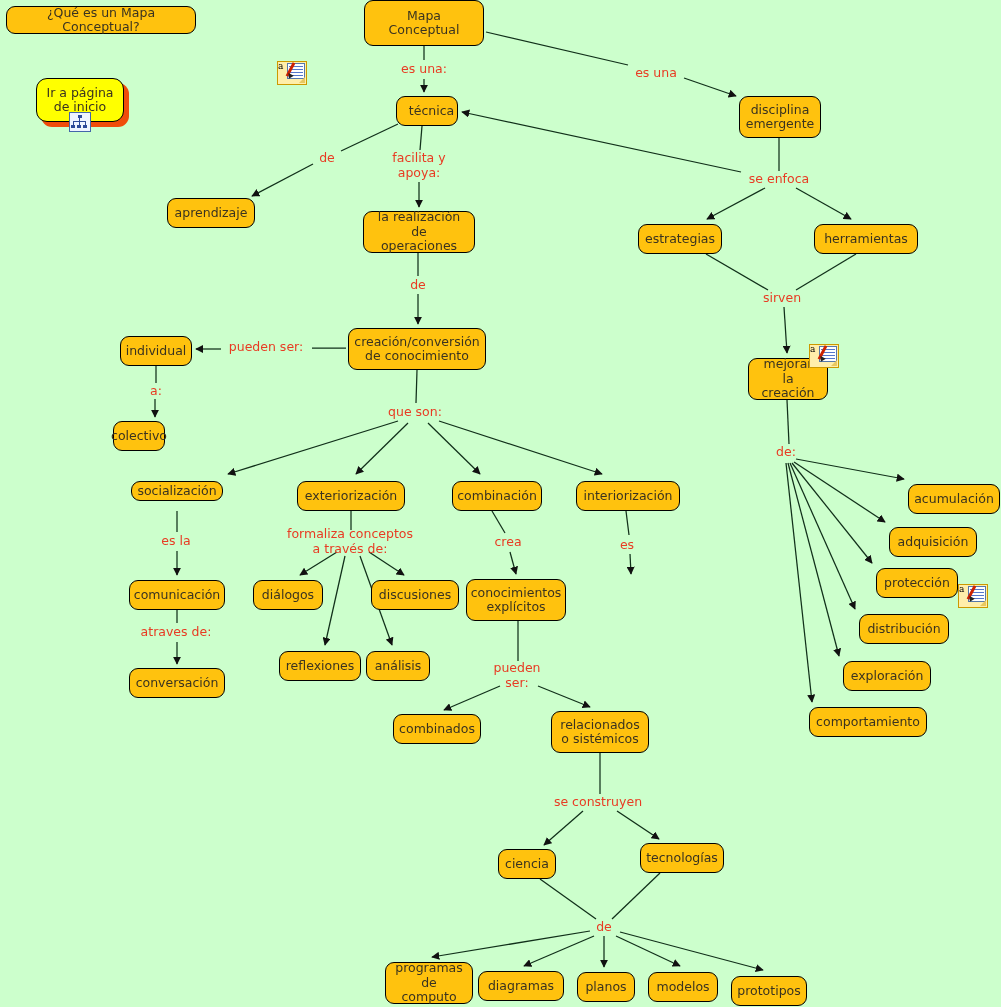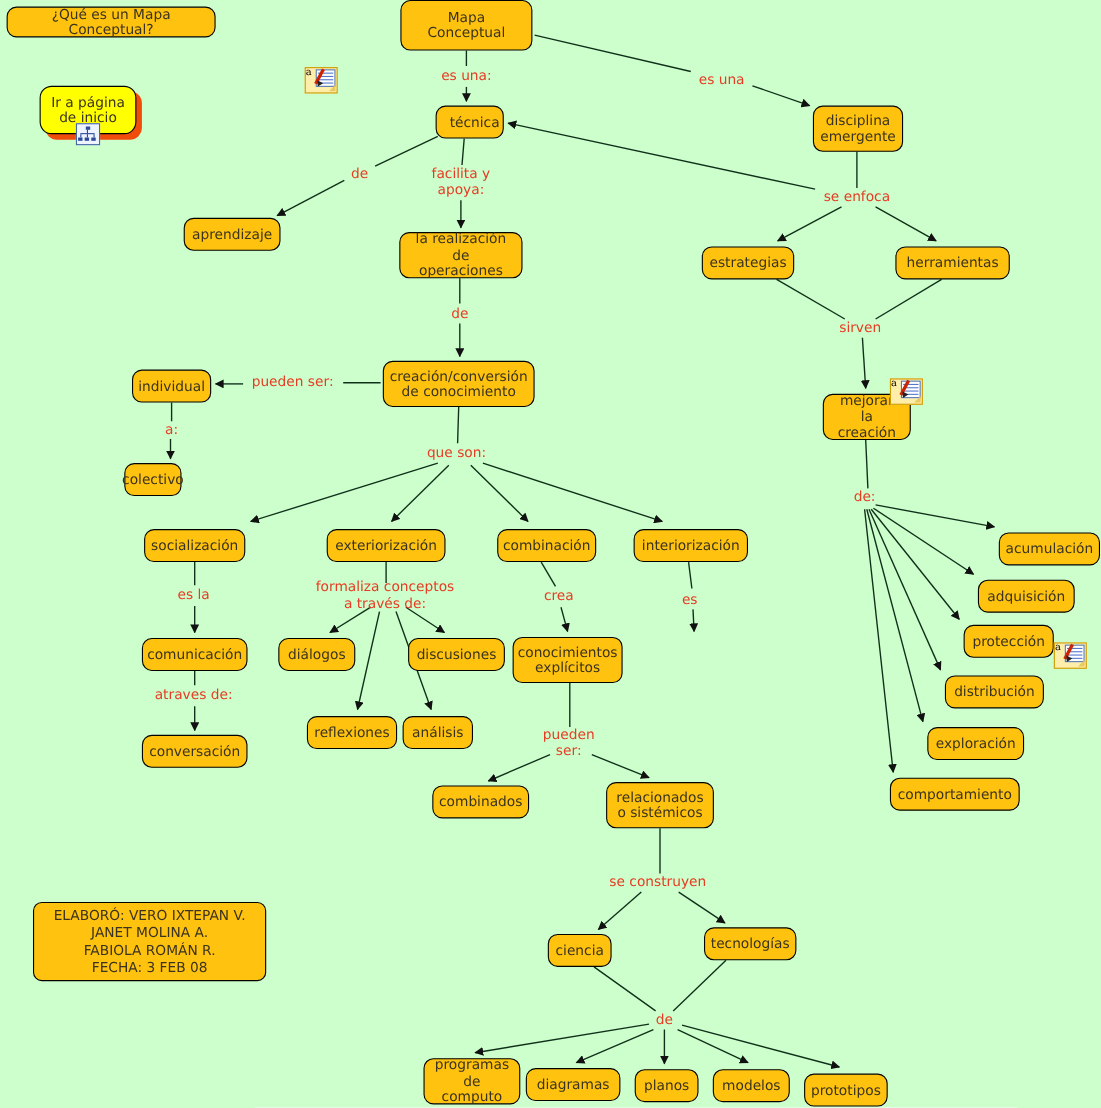--- a/index.html
+++ b/index.html
@@ -297,21 +297,21 @@
   <div class="node" style="left:363px;top:211px;width:112px;height:42px;">la realización de
 operaciones</div>
   <div class="node" style="left:638px;top:224px;width:84px;height:30px;">estrategias</div>
   <div class="node" style="left:814px;top:224px;width:104px;height:30px;">herramientas</div>
   <div class="node" style="left:120px;top:336px;width:72px;height:30px;">individual</div>
   <div class="node" style="left:348px;top:328px;width:138px;height:42px;">creación/conversión
 de conocimiento</div>
   <div class="node" style="left:748px;top:358px;width:80px;height:42px;">mejorar la
 creación</div>
   <div class="node" style="left:113px;top:421px;width:52px;height:30px;">colectivo</div>
-  <div class="node" style="left:131px;top:481px;width:92px;height:30px;">socialización</div>
+  <div class="node" style="left:131px;top:481px;width:92px;height:20px;">socialización</div>
   <div class="node" style="left:297px;top:481px;width:108px;height:30px;">exteriorización</div>
   <div class="node" style="left:452px;top:481px;width:90px;height:30px;">combinación</div>
   <div class="node" style="left:576px;top:481px;width:104px;height:30px;">interiorización</div>
   <div class="node" style="left:908px;top:484px;width:92px;height:30px;">acumulación</div>
   <div class="node" style="left:889px;top:527px;width:88px;height:30px;">adquisición</div>
   <div class="node" style="left:876px;top:568px;width:82px;height:30px;">protección</div>
   <div class="node" style="left:253px;top:580px;width:70px;height:30px;">diálogos</div>
   <div class="node" style="left:371px;top:580px;width:88px;height:30px;">discusiones</div>
   <div class="node" style="left:466px;top:579px;width:100px;height:42px;">conocimientos
 explícitos</div>
@@ -328,24 +328,20 @@
   <div class="node" style="left:385px;top:962px;width:88px;height:42px;">programas
 de computo</div>
   <div class="node" style="left:478px;top:971px;width:86px;height:30px;">diagramas</div>
   <div class="node" style="left:577px;top:972px;width:58px;height:30px;">planos</div>
   <div class="node" style="left:648px;top:972px;width:70px;height:30px;">modelos</div>
   <div class="node" style="left:731px;top:976px;width:76px;height:30px;">prototipos</div>
 
   <div class="node" style="left:129px;top:580px;width:96px;height:30px;">comunicación</div>
   <div class="node" style="left:129px;top:668px;width:96px;height:30px;">conversación</div>
 
-  <div class="node credits" style="left:30px;top:820px;width:212px;height:72px;">ELABORÓ: VERO IXTEPAN V.
-JANET MOLINA A.
-FABIOLA ROMÁN R.
-FECHA: 3 FEB 08</div>
 
   <div class="note-icon" style="left:277px;top:61px;">
     <div class="nbox"></div>
     <div class="na">a</div>
     <div class="npage">
       <div class="nline" style="top:2px;"></div>
       <div class="nline" style="top:5px;"></div>
       <div class="nline" style="top:8px;"></div>
       <div class="nline" style="top:11px;"></div>
     </div>

